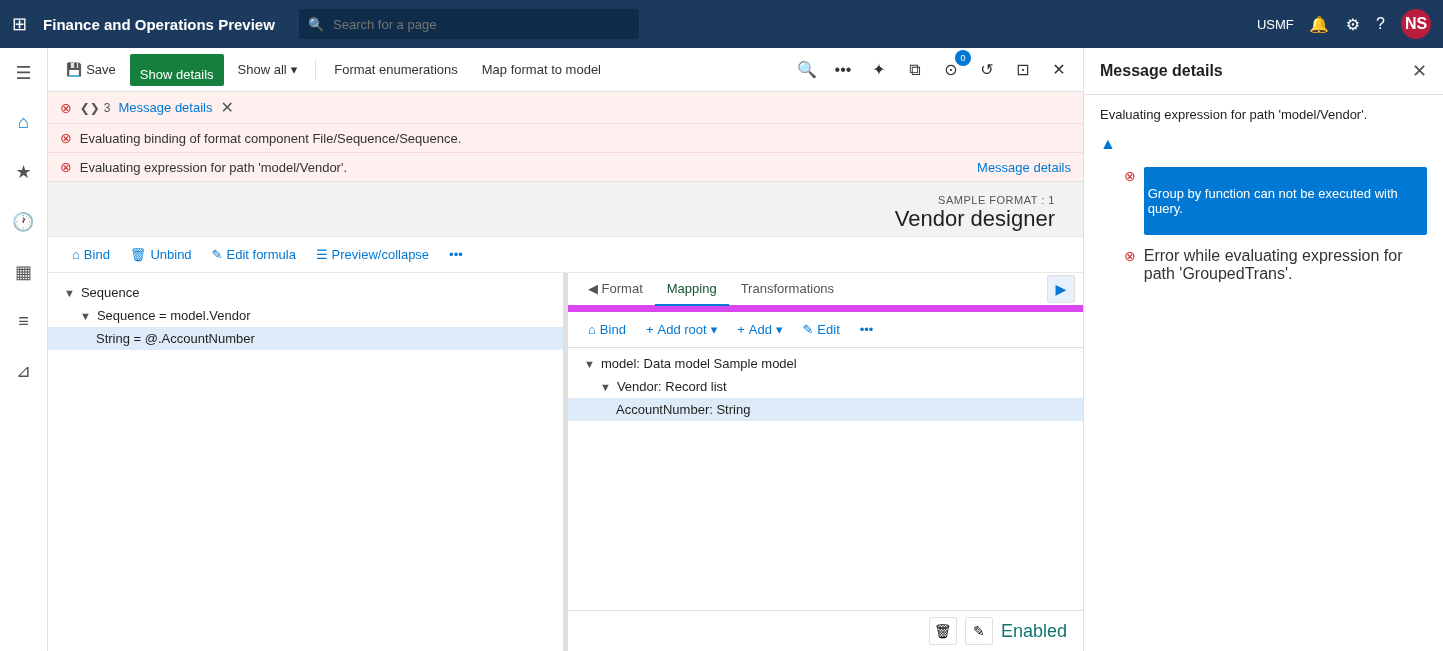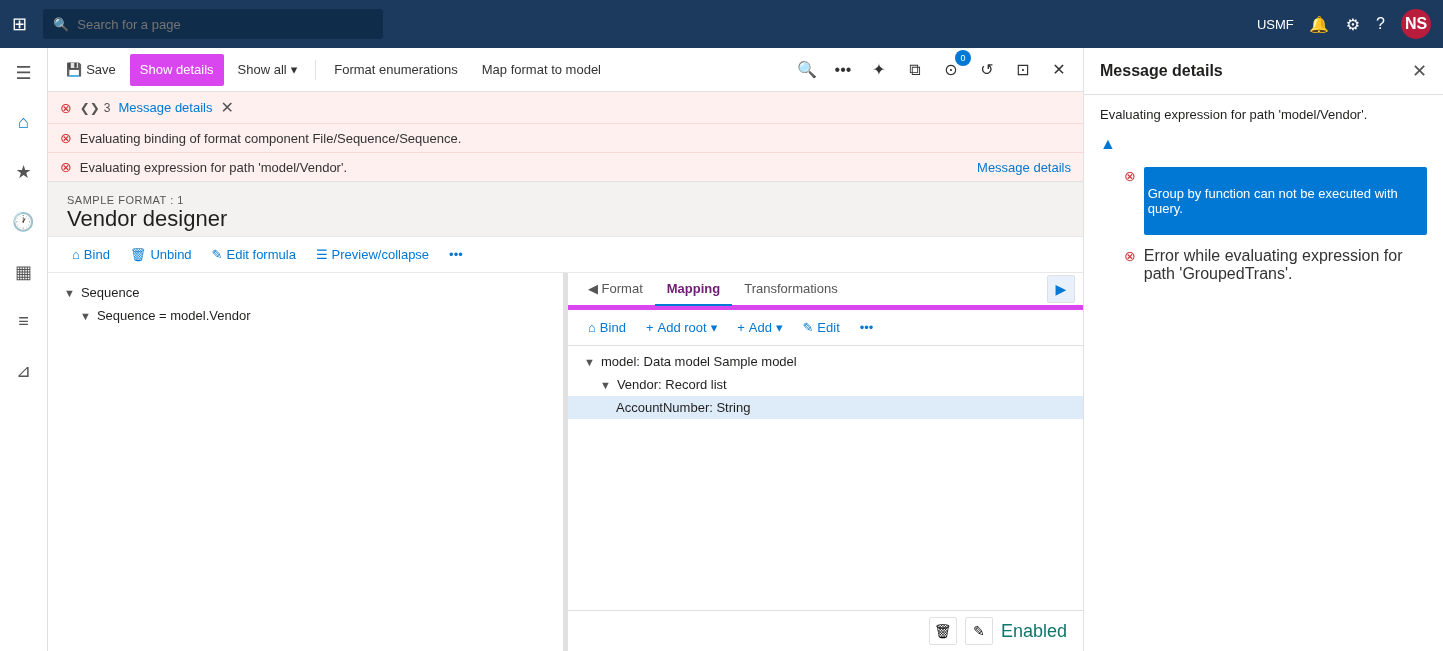--- a/index.html
+++ b/index.html
@@ -74,21 +74,21 @@
       height: 44px;
       padding: 0 8px;
       gap: 4px;
     }
     .toolbar-btn {
       display: flex; align-items: center; gap: 4px;
       padding: 4px 10px; border: none; background: transparent;
       font-size: 13px; cursor: pointer; color: #333; border-radius: 2px;
       height: 32px;
     }
-    .toolbar-btn.primary { background: #d946ef; color: #fff; }
+    .toolbar-btn.primary { background: #15803d; color: #fff; align-items: flex-end; }
     .toolbar-divider { width: 1px; height: 20px; background: #e0e0e0; margin: 0 4px; }
     .toolbar-icon-btn {
       width: 32px; height: 32px; border: none; background: transparent;
       cursor: pointer; color: #333; font-size: 16px; border-radius: 2px;
       display: flex; align-items: center; justify-content: center;
     }
     .badge-wrap { position: relative; }
     .badge {
       position: absolute; top: -4px; right: -4px;
       background: #0078d4; color: #fff; border-radius: 50%;
@@ -111,21 +111,21 @@
     .error-row:last-child { border-bottom: none; }
     .error-icon { color: #d13438; font-size: 14px; flex-shrink: 0; }
     .error-text { flex: 1; }
     .error-link { color: #0078d4; cursor: pointer; text-decoration: none; font-size: 13px; white-space: nowrap; }
     .error-count { display: flex; align-items: center; gap: 4px; font-size: 12px; color: #555; }
     .error-close-btn { background: none; border: none; cursor: pointer; color: #555; font-size: 16px; }
 
     
     .designer-area { flex: 1; display: flex; background: #f3f2f1; overflow: hidden; }
     .designer-left { flex: 1; display: flex; flex-direction: column; overflow: hidden; }
-    .designer-header { padding: 12px 19px 4px; }
+    .designer-header { padding: 12px 28px 4px; text-align: right; }
     .sample-label { font-size: 11px; color: #555; text-transform: uppercase; letter-spacing: 0.5px; }
     .designer-title { font-size: 22px; font-weight: 400; color: #201f1e; }
 
     .designer-toolbar {
       display: flex; align-items: center;
       padding: 6px 16px;
       gap: 4px;
       background: #fff;
       border-top: 1px solid #e8e8e8;
       border-bottom: 1px solid #e8e8e8;
@@ -152,30 +152,30 @@
       gap: 4px;
     }
     .tree-item.selected { background: #deecf9; }
     .tree-icon { color: #555; font-size: 11px; margin-right: 2px; }
     .indent-1 { padding-left: 32px; }
     .indent-2 { padding-left: 48px; }
 
     
     .tabs-bar {
       display: flex; align-items: center;
-      border-bottom: 5px solid #d946ef;
+      border-bottom: 7px solid #d946ef;
       background: #fff;
       padding: 0 8px;
     }
     .tab-btn {
       padding: 8px 12px; border: none; background: transparent;
       font-size: 13px; cursor: pointer; color: #555;
       border-bottom: 2px solid transparent; margin-bottom: -1px;
     }
-    .tab-btn.active { color: #701a75; border-bottom-color: #0078d4; font-weight: 700; }
+    .tab-btn.active { color: #14532d; border-bottom-color: #0078d4; font-weight: 400; }
     .tab-nav-btn {
       margin-left: auto; width: 28px; height: 28px;
       border: 1px solid #e0e0e0; background: #e8f0fb; border-radius: 2px;
       cursor: pointer; font-size: 14px; color: #0078d4;
       display: flex; align-items: center; justify-content: center;
     }
 
     
     .mapping-toolbar {
       display: flex; align-items: center;
@@ -239,20 +239,21 @@
     .panel-error-text.highlight {
       background: #0078d4; color: #fff; padding: 19px 4px; border-radius: 2px;
     }
     .panel-error-subtext { font-size: 16px; color: #333; }
   </style>
 </head>
 <body>
 
 <div class="top-nav">
   <span class="grid-icon">⊞</span>
+  <span class="app-title">Finance and Operations Preview</span>
   <div class="search-bar">
     <span class="search-icon-wrap">🔍</span>
     <input type="text" placeholder="Search for a page" style="">
   </div>
   <div class="nav-right">
     <span class="nav-text">USMF</span>
     <span class="nav-icon">🔔</span>
     <span class="nav-icon">⚙</span>
     <span class="nav-icon">?</span>
     <div class="avatar">NS</div>
@@ -359,20 +360,23 @@
 
           <div class="left-pane">
             <div class="tree-item">
               <span class="tree-icon">▼</span>
               <span>Sequence</span>
             </div>
             <div class="tree-item indent-1">
               <span class="tree-icon">▼</span>
               <span>Sequence = model.Vendor</span>
             </div>
+            <div class="tree-item indent-2 selected">
+              <span>String = @.AccountNumber</span>
+            </div>
           </div>
 
           <div class="splitter"></div>
 
           <div class="right-pane">
 
             <div class="tabs-bar">
               <button class="tab-btn">
                 <span>◀ </span>
                 <span>Format</span>

